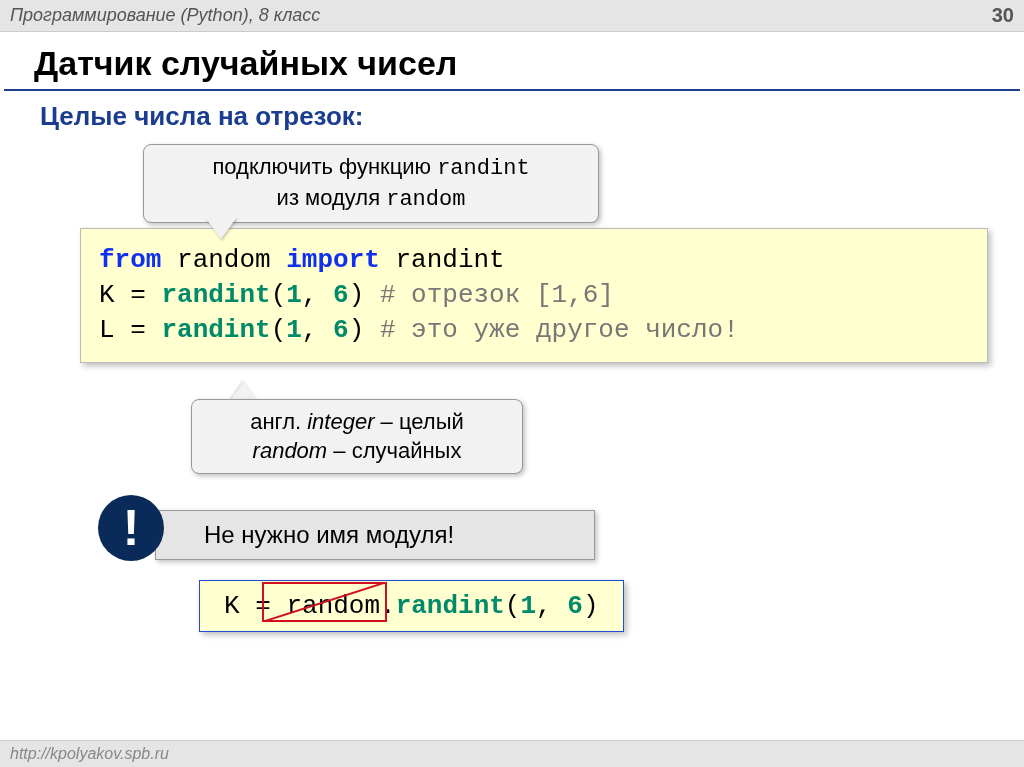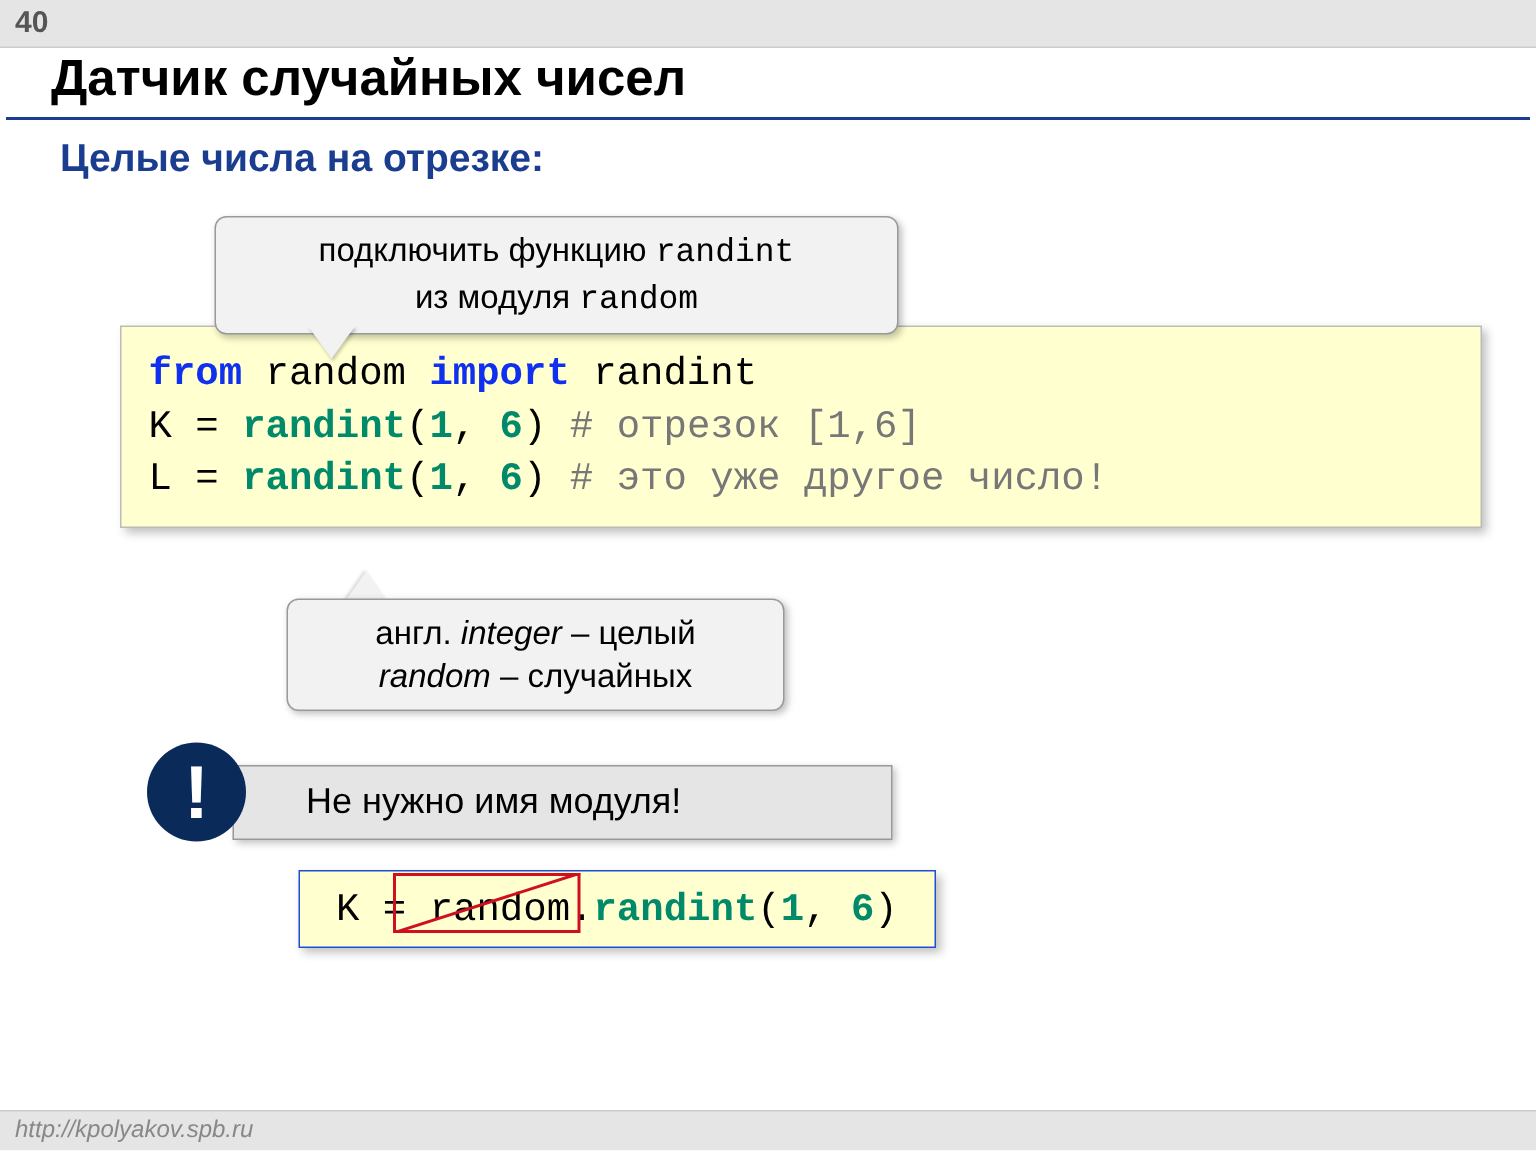--- a/index.html
+++ b/index.html
@@ -20,21 +20,21 @@
       font-style: italic;
       color: #555;
       font-size: 18px;
       border-bottom: 1px solid #ccc;
     }
     .page-num { font-weight: bold; font-size: 20px; font-style: normal; }
     .title {
       font-size: 34px;
       font-weight: bold;
       color: #000;
-      padding: 1px 30px 6px;
+      padding: 12px 30px 6px;
       border-bottom: 2px solid #1a3d8f;
       margin: 0 4px;
     }
     .subtitle {
       color: #1a3d8f;
       font-size: 26px;
       font-weight: bold;
       padding: 10px 40px 8px;
     }
     .callout {
@@ -141,25 +141,26 @@
       font-style: italic;
       color: #888;
       font-size: 16px;
       border-top: 1px solid #ccc;
     }
   </style>
 </head>
 <body>
 
 <div class="header">
-  <span class="page-num">40</span>
+  <span>Программирование (Python), 8 класс</span>
+  <span class="page-num">30</span>
 </div>
 
 <div class="title">Датчик случайных чисел</div>
-<div class="subtitle">Целые числа на отрезке:</div>
+<div class="subtitle">Целые числа на отрезок:</div>
 
 <div class="callout callout1">
   <span>подключить функцию </span><span class="mono">randint</span><br>
   <span>из модуля </span><span class="mono">random</span>
 </div>
 <div class="callout-tail tail1"></div>
 
 <div class="codeblock"><span class="kw-blue">from</span><span> random </span><span class="kw-blue">import</span><span> randint</span>
 <span>K = </span><span class="kw-teal">randint</span><span>(</span><span class="kw-teal">1</span><span>, </span><span class="kw-teal">6</span><span>) </span><span class="comment"># отрезок [1,6]</span>
 <span>L = </span><span class="kw-teal">randint</span><span>(</span><span class="kw-teal">1</span><span>, </span><span class="kw-teal">6</span><span>) </span><span class="comment"># это уже другое число!</span></div>

